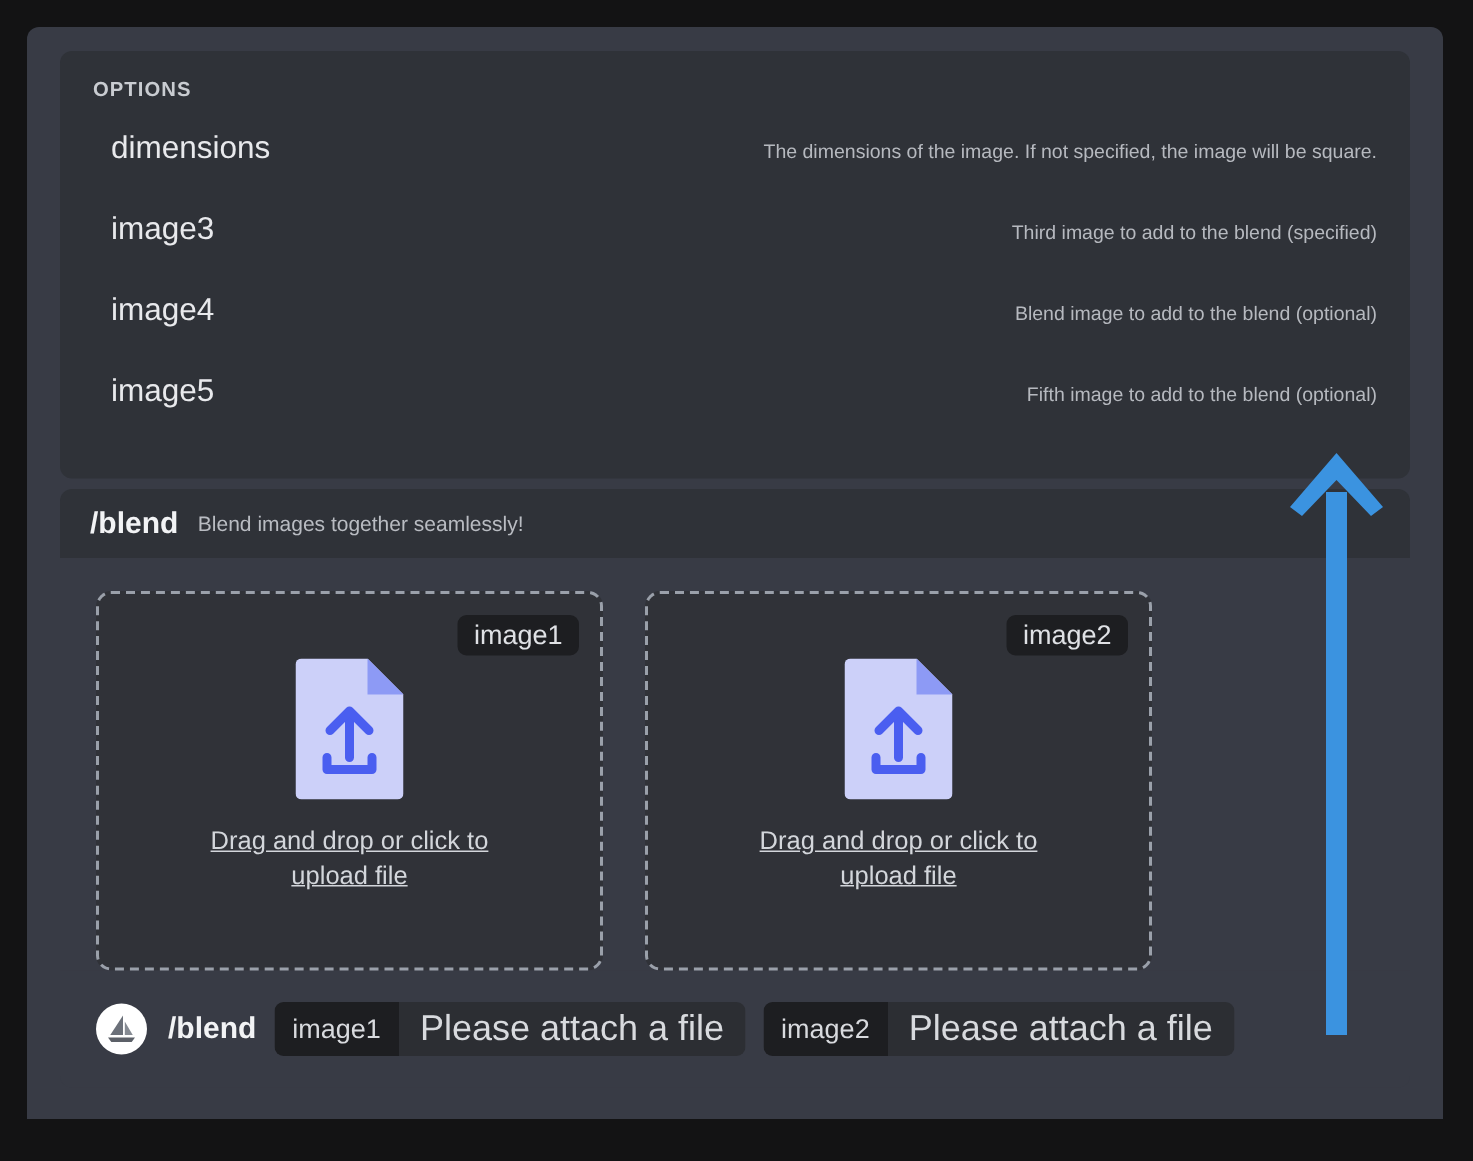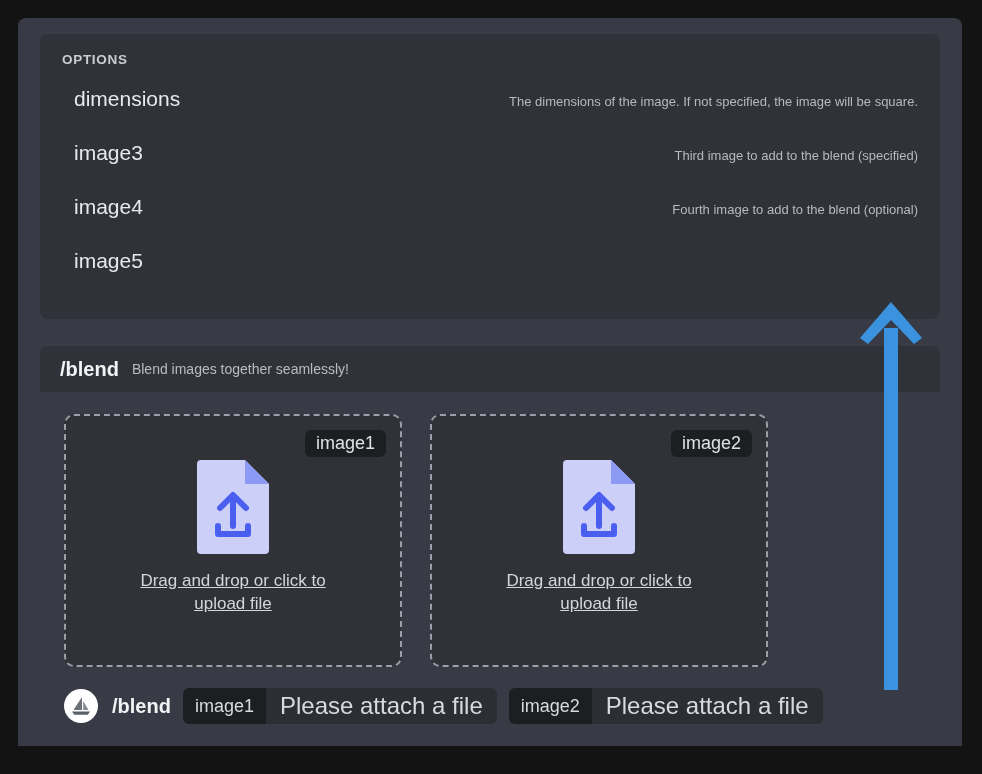--- a/index.html
+++ b/index.html
@@ -71,21 +71,21 @@
     font-size: 13px;
     color: #b6b9bf;
     text-align: right;
     white-space: nowrap;
   }
 
   
   .command-card {
     position: absolute;
     left: 22px;
-    top: 328px;
+    top: 308px;
     width: 900px;
     border-radius: 8px;
     overflow: hidden;
   }
 
   .command-header {
     background: #2f3238;
     height: 46px;
     display: flex;
     align-items: center;
@@ -261,25 +261,26 @@
         <span class="option-desc">The dimensions of the image. If not specified, the image will be square.</span>
       </div>
 
       <div class="option-row">
         <span class="option-name">image3</span>
         <span class="option-desc">Third image to add to the blend (specified)</span>
       </div>
 
       <div class="option-row">
         <span class="option-name">image4</span>
-        <span class="option-desc">Fourth image to add to the blend (optional)</span>
+        <span class="option-desc">Blend image to add to the blend (optional)</span>
       </div>
 
       <div class="option-row">
         <span class="option-name">image5</span>
+        <span class="option-desc">Fifth image to add to the blend (optional)</span>
       </div>
     </section>
 
     <section class="command-card">
 
       <div class="command-header">
         <span class="command-slash">/blend</span>
         <span class="command-tagline">Blend images together seamlessly!</span>
       </div>
 

